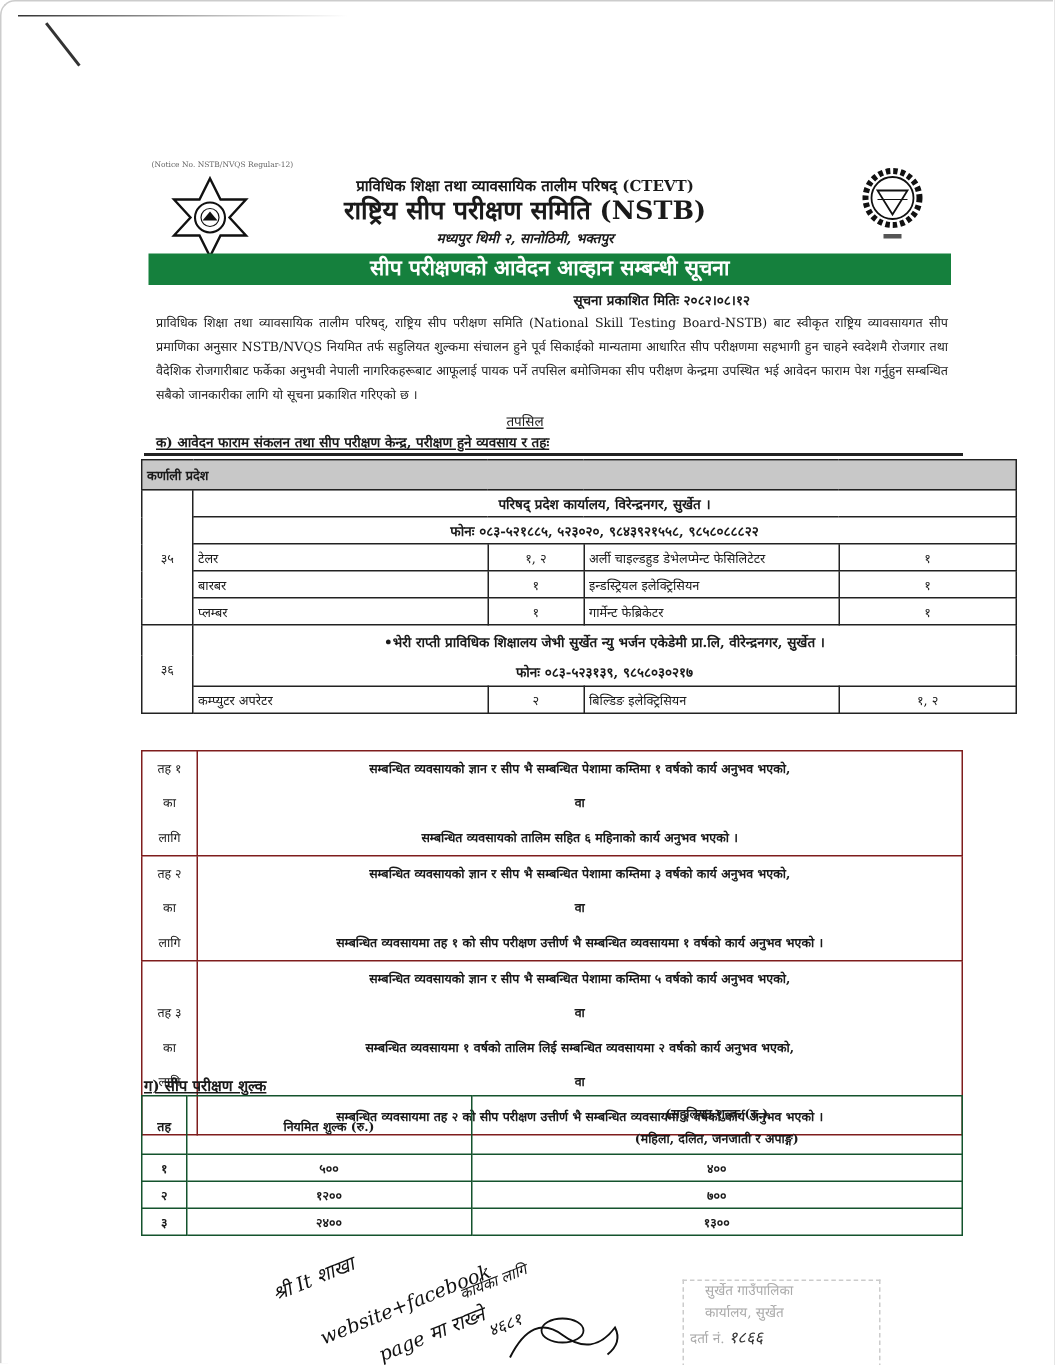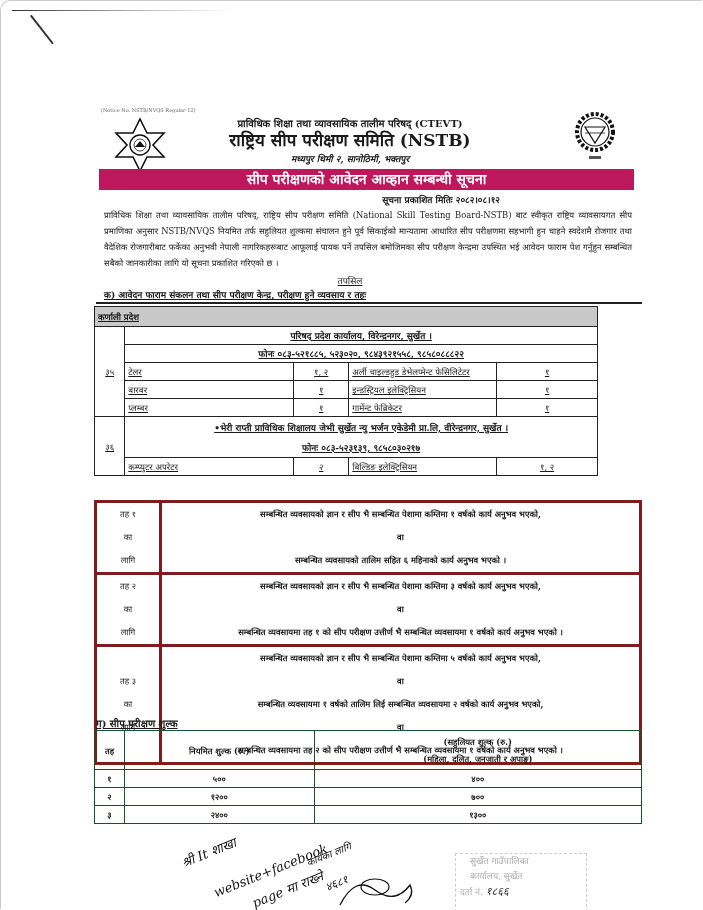--- a/index.html
+++ b/index.html
@@ -10,38 +10,38 @@
   .diag { position:absolute; left:30px; top:16px; width:2px; height:36px; background:#333; transform:rotate(-38deg); transform-origin:top left; }
 
   .notice-no { position:absolute; left:101px; top:107px; font-size:5px; color:#666; }
   .logo-left { position:absolute; left:112px; top:117px; width:56px; height:56px; }
   .logo-right { position:absolute; left:572px; top:111px; width:46px; height:52px; }
 
   .hdr { position:absolute; left:200px; width:300px; text-align:center; }
   .hdr1 { top:116px; font-size:10px; font-weight:bold; }
   .hdr2 { top:128px; font-size:17px; font-weight:bold; }
   .hdr3 { top:152px; font-size:9px; font-weight:bold;font-style:italic; }
-  .banner { position:absolute; left:99px; top:169px; width:535px; height:21px; background:#be185d; color:#fff;
+  .banner { position:absolute; left:99px; top:169px; width:535px; height:21px; background:#15803d; color:#fff;
             font-size:14px; font-weight:bold; text-align:center; line-height:21px; }
   .pubdate { position:absolute; left:200px; top:193px; width:300px; text-align:right; font-size:9px; font-weight:bold; }
 
   .intro { position:absolute; left:104px; top:207px; width:528px; font-size:8.4px; line-height:16px; text-align:justify; }
   .tapasil { position:absolute; left:300px; top:274px; width:100px; text-align:center; font-size:9px; font-weight:normal; text-decoration:underline; }
   .sec-a { position:absolute; left:104px; top:288px; font-size:9px; font-weight:bold; text-decoration:underline; }
   .sec-line { position:absolute; left:96px; top:302px; width:546px; height:2px; background:#222; }
 
   table { border-collapse:collapse; }
-  .t1 { position:absolute; left:94px; top:306px; width:504px; font-size:8.5px;text-decoration:underline; }
+  .t1 { position:absolute; left:94px; top:306px; width:584px; font-size:8.5px; }
   .t1 td { border:1px solid #222; padding:0 3px; height:17px; }
   .prov td { background:#c8c8c8; height:19px; font-weight:bold; }
   .center-info { text-align:center; font-weight:bold; font-size:9px;margin-left:18px; }
   .num { text-align:center; }
 
   .t2 { position:absolute; left:94px; top:500px; width:548px; font-size:8.3px; }
-  .t2 td { border:3px solid #7f1d1d; padding:0 16px; }
+  .t2 td { border:1px solid #7f1d1d; padding:0 3px; }
   .t2 .lvl { width:30px; text-align:center; line-height:23px; vertical-align:middle; }
   .t2 .req { text-align:center; line-height:23px;font-weight:bold; }
 
   .sec-g { position:absolute; left:96px; top:716px; font-size:10px; font-weight:bold; text-decoration:underline; }
   .t3 { position:absolute; left:94px; top:730px; width:548px; font-size:8.3px; }
   .t3 td { border:1px solid #14532d; padding:0 3px; text-align:center; height:17px;font-weight:bold; }
   .t3 .hrow td { height:38px; }
 
   .handwrite { position:absolute; left:175px; top:825px; width:260px; height:85px; font-family:"DejaVu Serif", serif; font-style:italic; color:#111; }
   .hw { position:absolute; font-size:13px; transform:rotate(-22deg); white-space:nowrap; }

